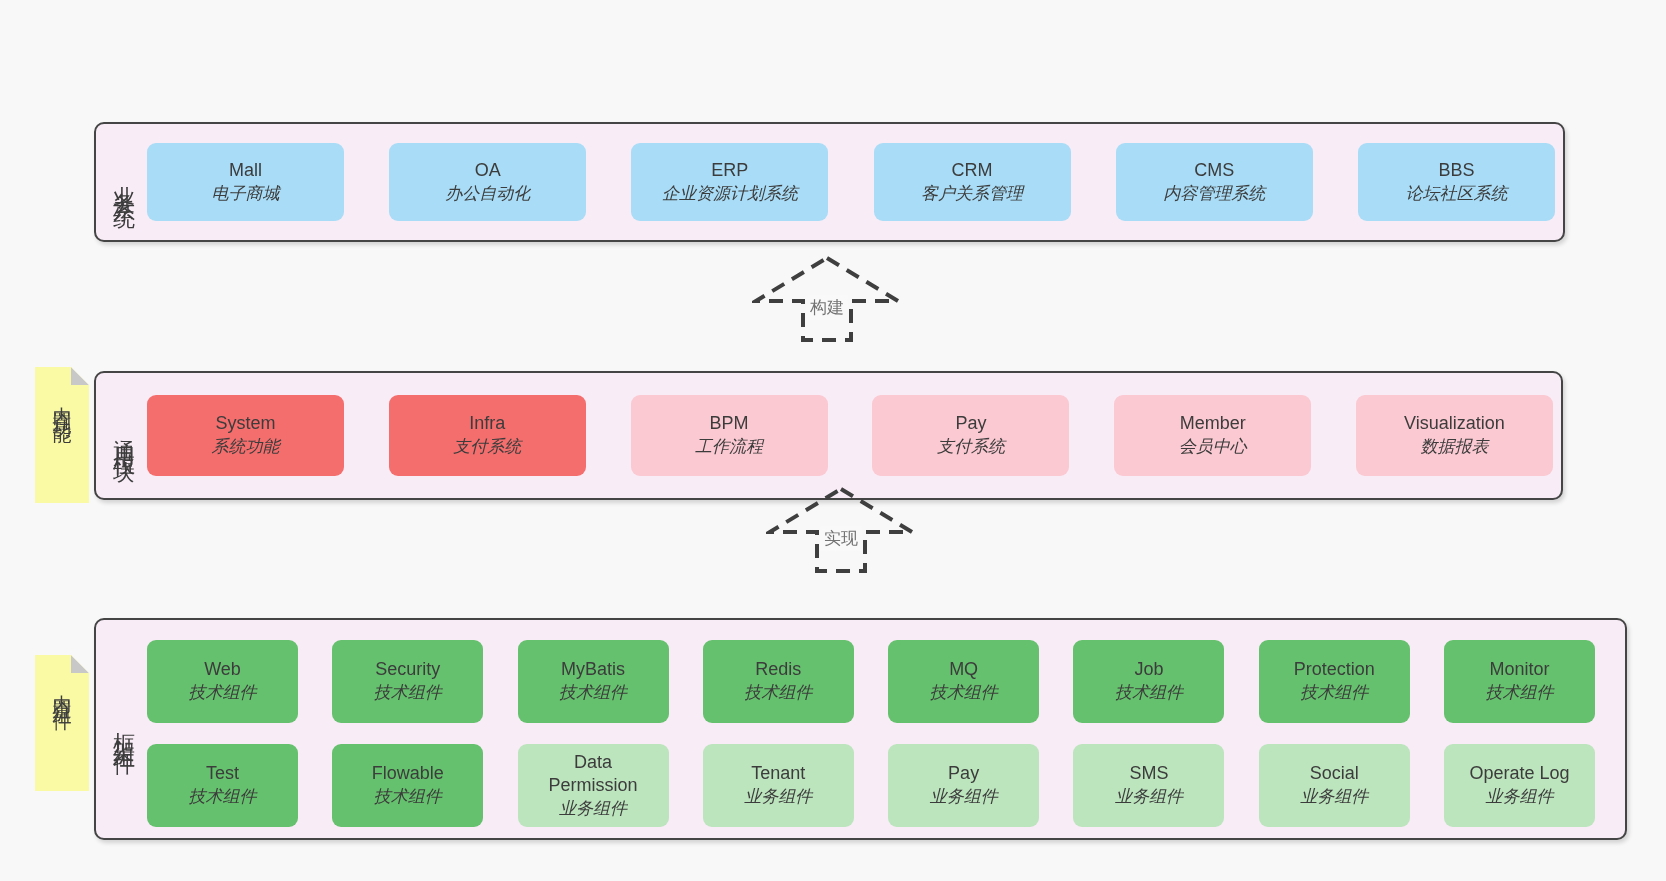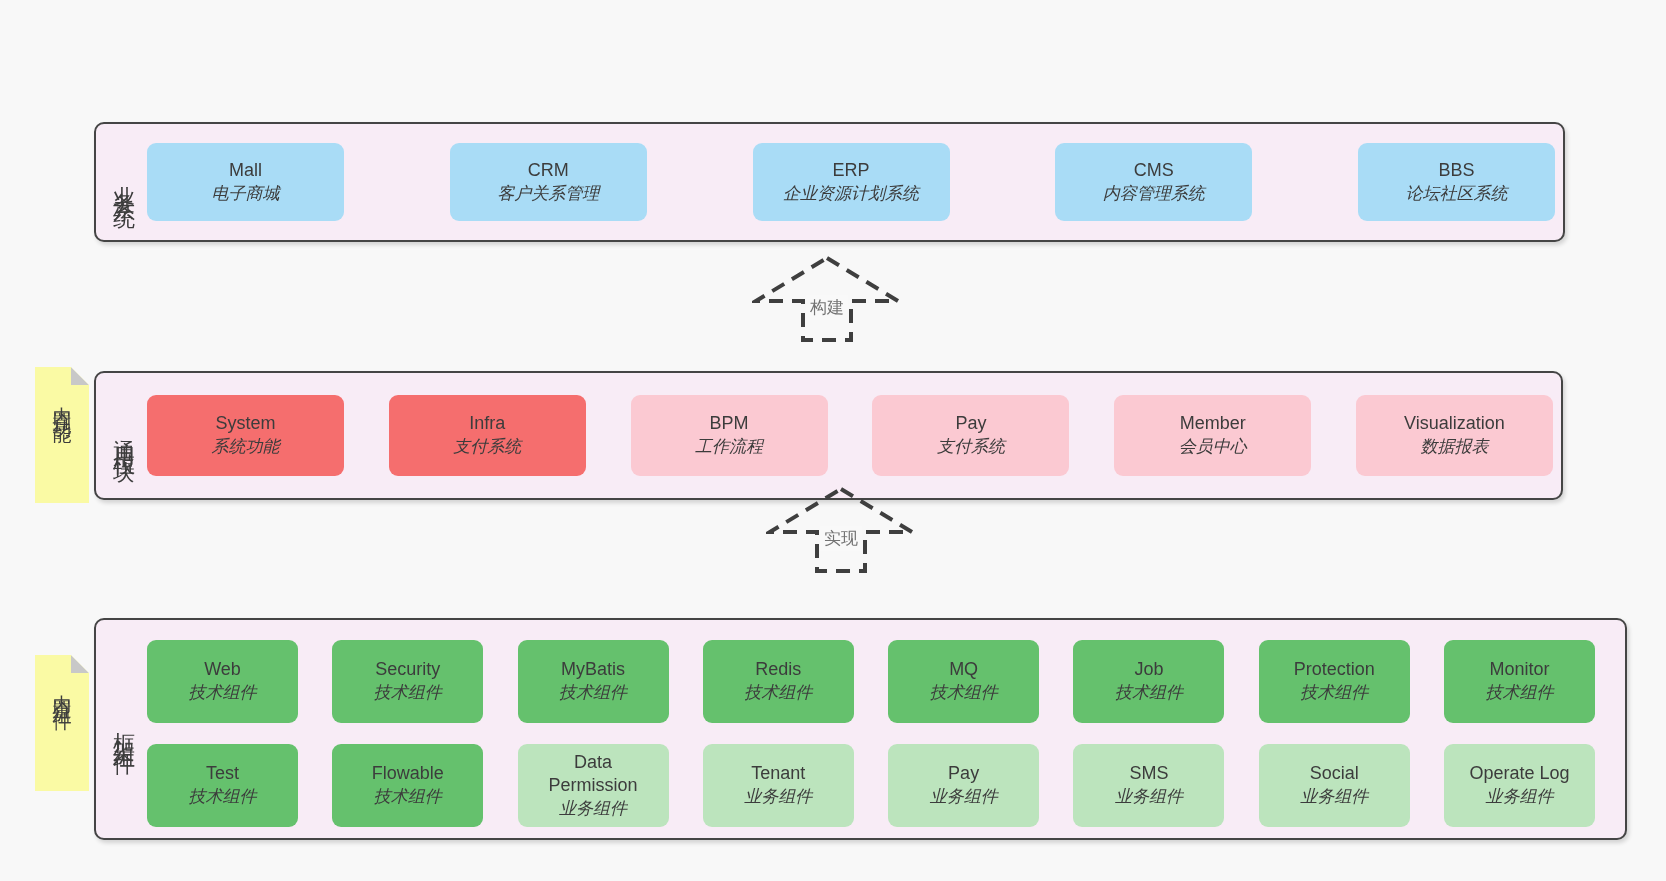--- a/index.html
+++ b/index.html
@@ -97,26 +97,30 @@
 <div class="stage">
 
   <section class="band band1">
     <div class="vlabel">业务系统</div>
     <div class="band-content">
       <div class="box" data-type="blue">
         <span class="name">Mall</span>
         <span class="desc">电子商城</span>
       </div>
       <div class="box" data-type="blue">
+        <span class="name">OA</span>
+        <span class="desc">办公自动化</span>
+      </div>
+      <div class="box" data-type="blue">
+        <span class="name">ERP</span>
+        <span class="desc">企业资源计划系统</span>
+      </div>
+      <div class="box" data-type="blue">
         <span class="name">CRM</span>
         <span class="desc">客户关系管理</span>
-      </div>
-      <div class="box" data-type="blue">
-        <span class="name">ERP</span>
-        <span class="desc">企业资源计划系统</span>
       </div>
       <div class="box" data-type="blue">
         <span class="name">CMS</span>
         <span class="desc">内容管理系统</span>
       </div>
       <div class="box" data-type="blue">
         <span class="name">BBS</span>
         <span class="desc">论坛社区系统</span>
       </div>
     </div>

